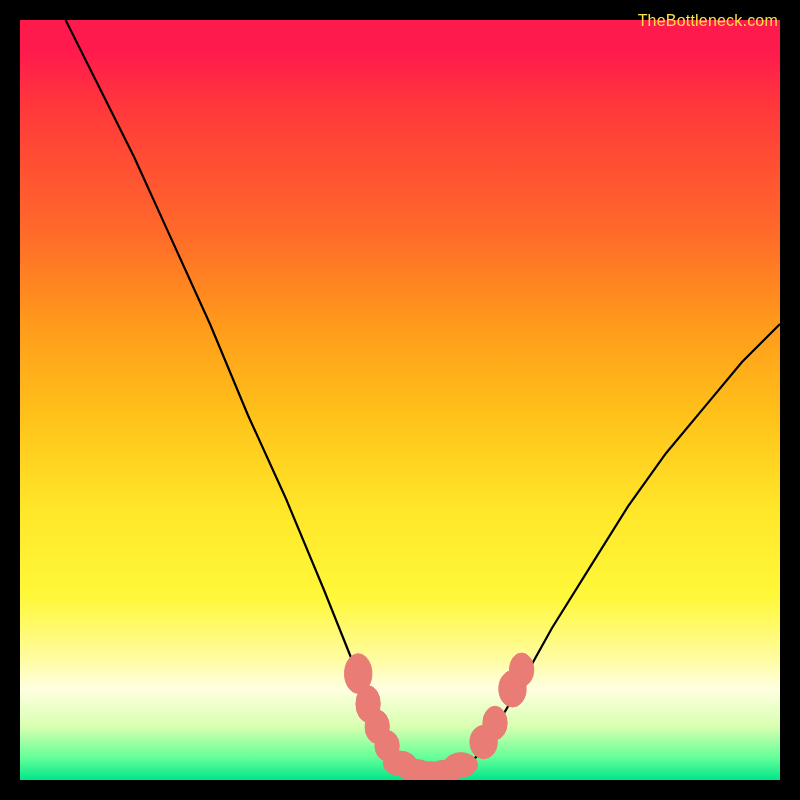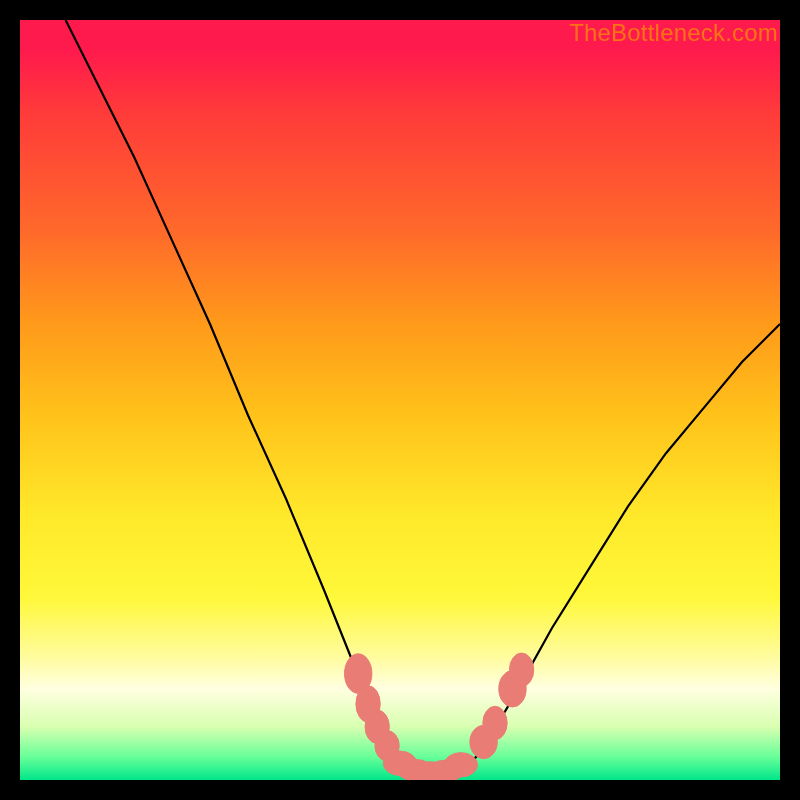--- a/index.html
+++ b/index.html
@@ -33,24 +33,24 @@
       #fff83a 76%,
       #fffca0 84%,
       #ffffe0 88%,
       #d8ffb0 93%,
       #66ff99 97%,
       #00e68a 100%
     );
   }
   .watermark {
     position: absolute;
-    top: 19px;
+    top: 12px;
     right: 22px;
-    color: #f97316;
-    font-size: 24px;
+    color: #fde047;
+    font-size: 16px;
     font-weight: 500;
     letter-spacing: 0.2px;
     user-select: none;
   }
   svg {
     position: absolute;
     inset: 0;
   }
   .curve {
     fill: none;

